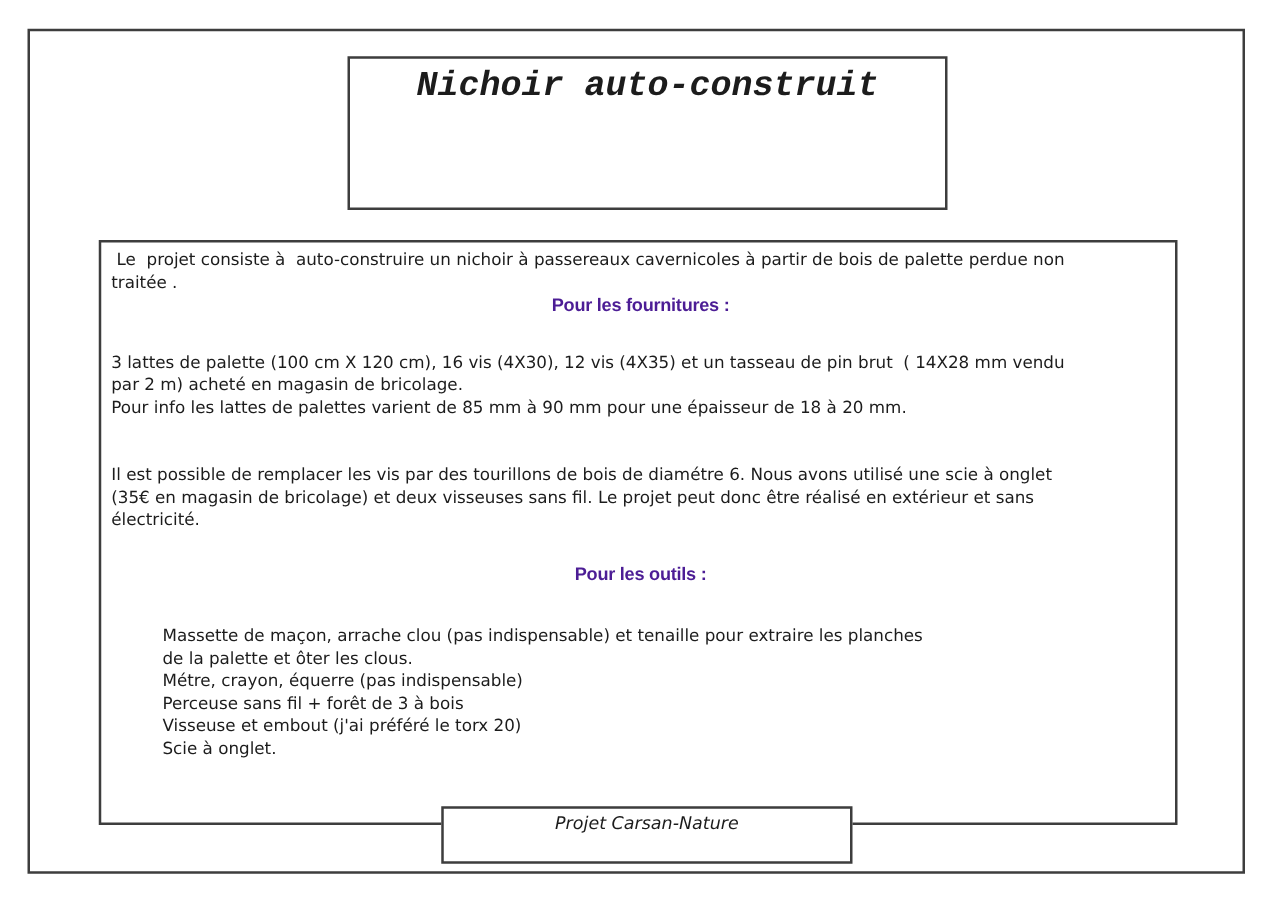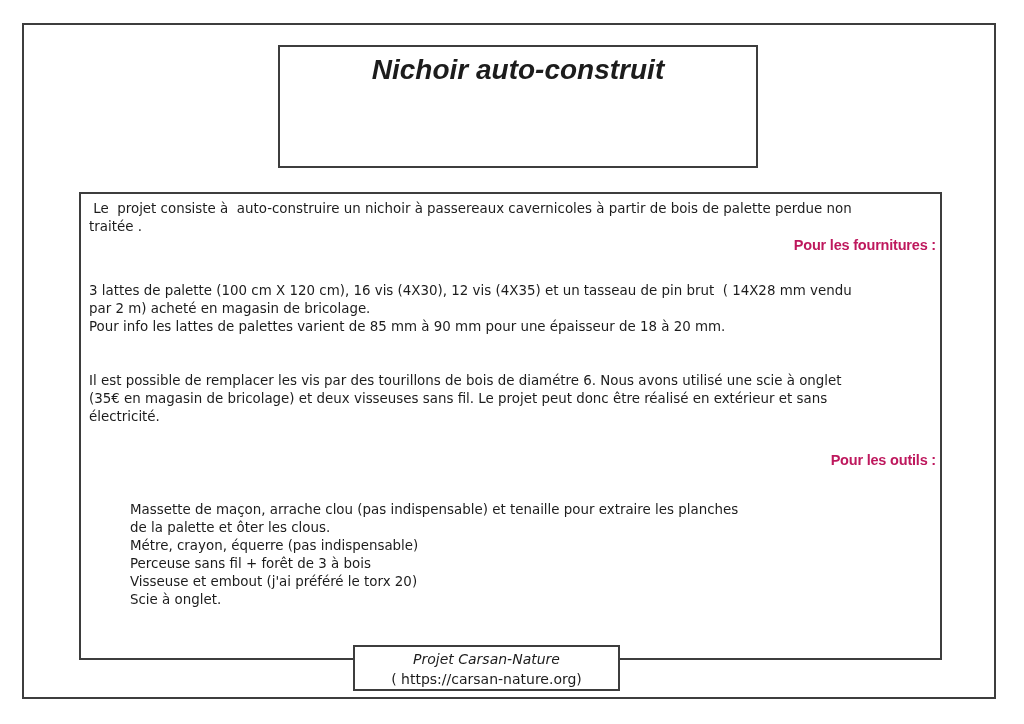--- a/index.html
+++ b/index.html
@@ -18,21 +18,21 @@
   }
   .page-border {
     left: 22px; top: 23px; width: 974px; height: 676px;
   }
   .title-box {
     left: 278px; top: 45px; width: 480px; height: 123px;
     text-align: center;
     padding-top: 6px;
   }
   .doc-title {
-    font-family: Liberation Sans, sans-serif;
+    font-family: Liberation Mono, monospace;
     font-weight: bold;
     font-style: italic;
     font-size: 28px;
     line-height: 34px;
     white-space: pre;
   }
   .doc-subtitle {
     font-family: "DejaVu Serif", serif;
     font-weight: bold;
     font-style: italic;
@@ -50,29 +50,29 @@
   .main-box p, .main-box h2 {
     white-space: pre;
     overflow: hidden;
   }
   .section-heading {
     font-family: "Liberation Sans", sans-serif;
     font-weight: bold;
     font-size: 14.5px;
     line-height: 18px;
     letter-spacing: -0.2px;
-    text-align: right;
-    color: #be185d;
+    text-align: center;
+    color: #4c1d95;
   }
   .para-fournitures { margin-top: 28px; }
   .para-alternative { margin-top: 36px; }
   .heading-outils { margin-top: 25px; }
   .para-outils { margin-top: 32px; padding-left: 41px; }
   .footer-box {
-    left: 353px; top: 645px; width: 267px; height: 46px;
+    left: 353px; top: 645px; width: 329px; height: 46px;
     text-align: center;
     padding-top: 2px;
     font-size: 14px;
     line-height: 20px;
   }
   .project-name { font-style: italic; white-space: pre; }
   .project-url { white-space: pre; }
 </style>
 </head>
 <body>
@@ -97,14 +97,13 @@
   <p class="para-outils">Massette de maçon, arrache clou (pas indispensable) et tenaille pour extraire les planches
 de la palette et ôter les clous.
 Métre, crayon, équerre (pas indispensable)
 Perceuse sans fil + forêt de 3 à bois
 Visseuse et embout (j'ai préféré le torx 20)
 Scie à onglet.</p>
 </div>
 
 <div class="box footer-box">
   <div class="project-name">Projet Carsan-Nature</div>
-  <div class="project-url">( https://carsan-nature.org)</div>
 </div>
 
 </body></html>

